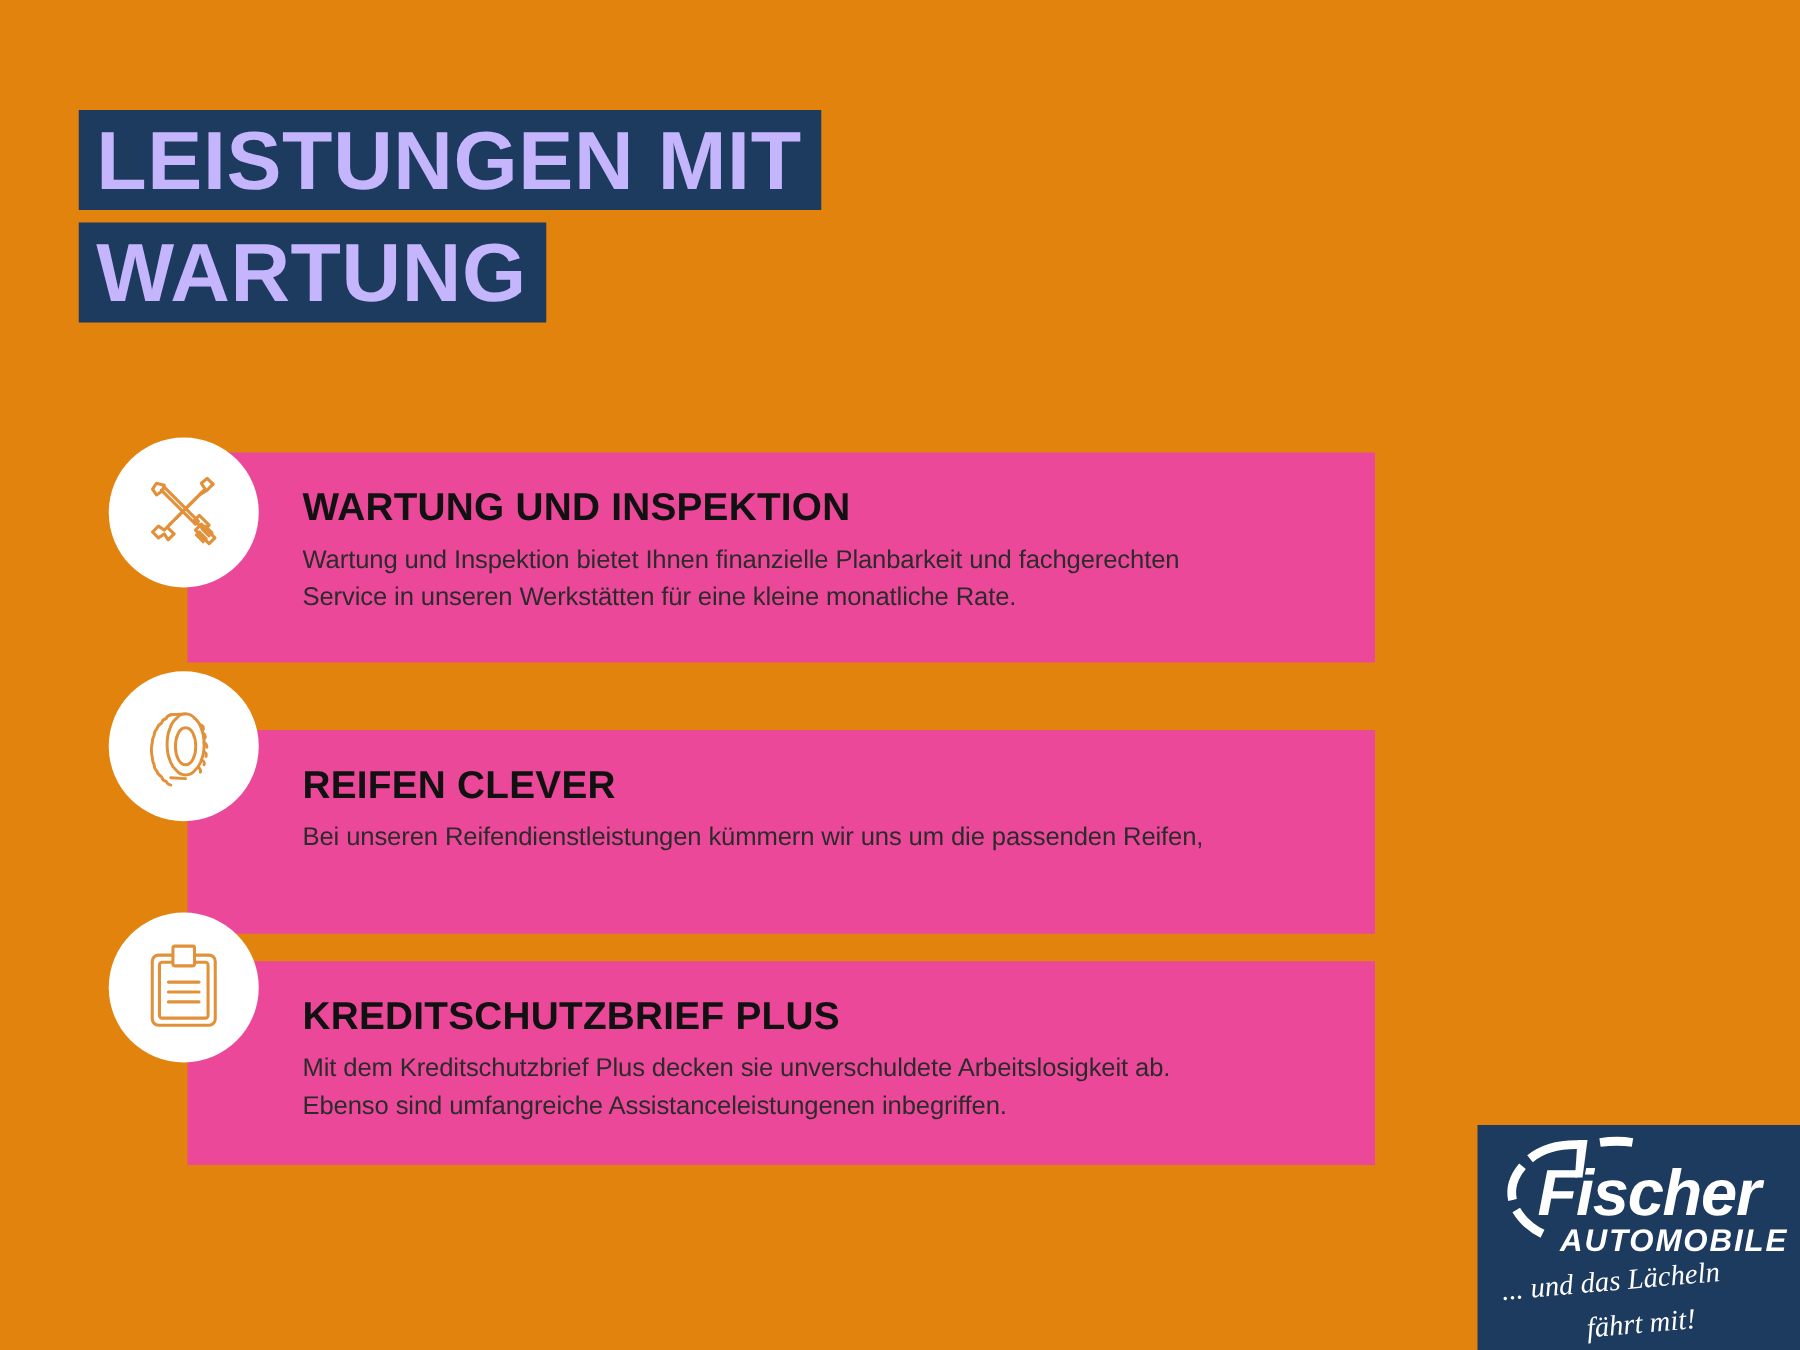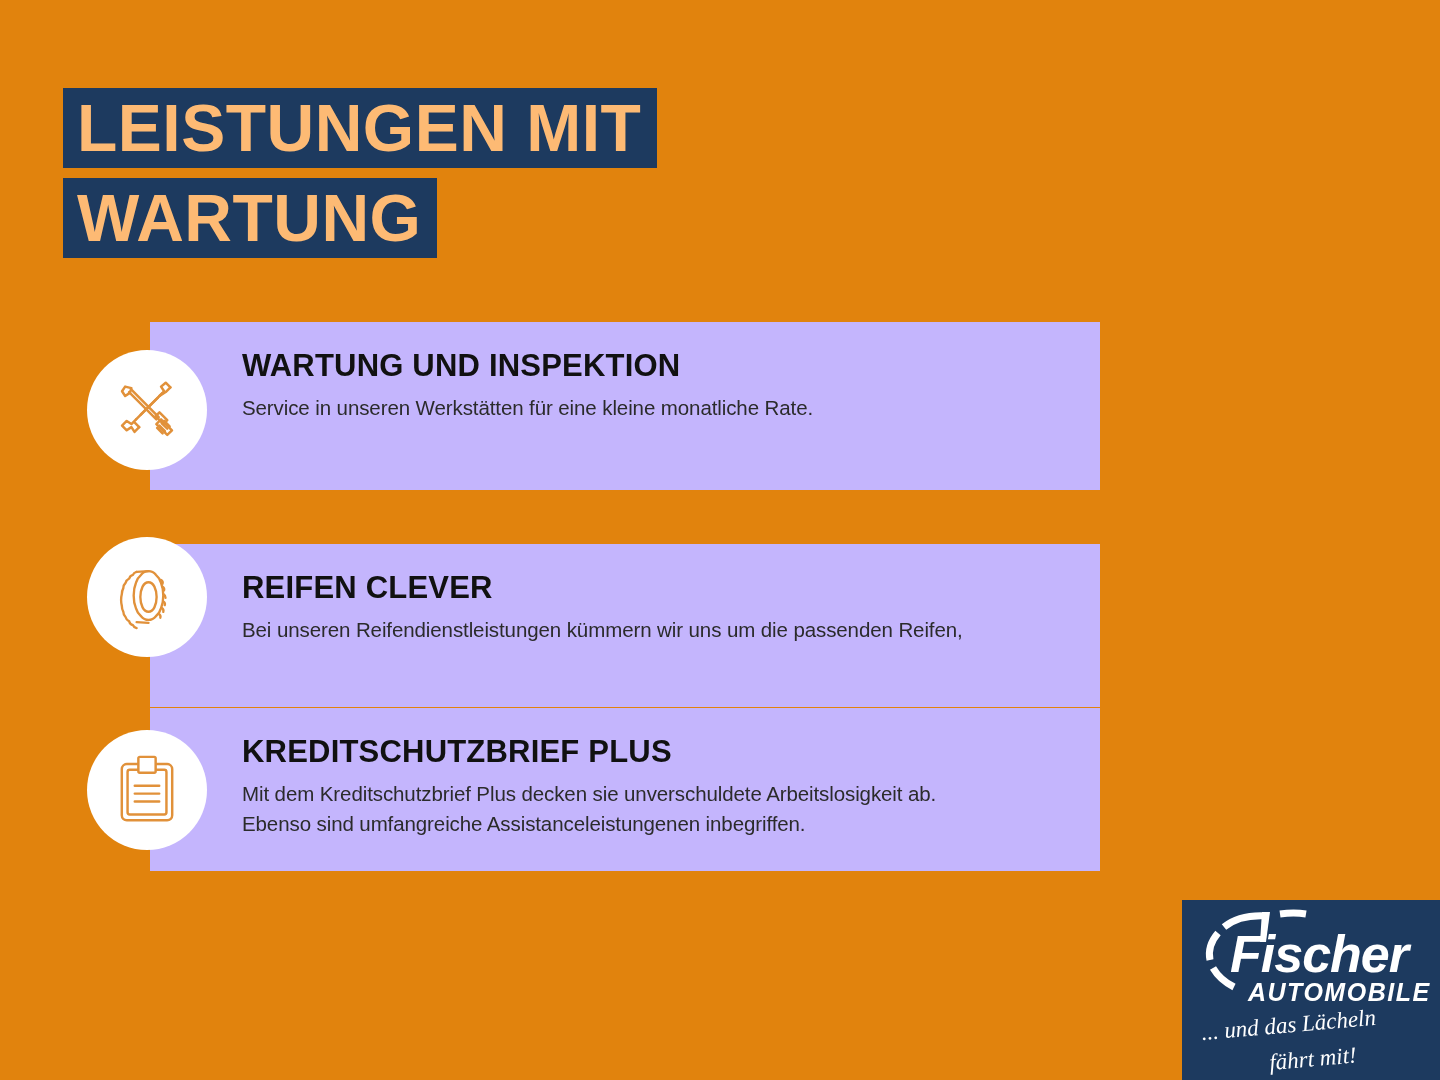--- a/index.html
+++ b/index.html
@@ -20,45 +20,46 @@
   #title-block {
     position: absolute;
     left: 63px;
     top: 88px;
     width: 900px;
   }
   .title-line {
     display: block;
     width: fit-content;
     background: #1d3a5f;
-    color: #fdba74;
+    color: #c4b5fd;
     font-family: "Liberation Sans Narrow", "Liberation Sans", sans-serif;
     font-weight: 700;
     font-size: 66px;
     line-height: 80px;
     letter-spacing: 0.5px;
     padding: 0 16px 0 14px;
     white-space: nowrap;
     transform: scaleX(1.0);
     transform-origin: left center;
   }
   #title-line-2 { margin-top: 10px; }
 
   
   .card {
     position: absolute;
     left: 150px;
     width: 950px;
-    background: #c4b5fd;
+    background: #ec4899;
     box-sizing: border-box;
     padding: 26px 40px 36px 92px;
+    margin-top: 40px;
   }
   #card-0 { top: 322px; height: 168px; }
   #card-1 { top: 544px; height: 163px; }
-  #card-2 { top: 708px; height: 163px; }
+  #card-2 { top: 729px; height: 163px; }
 
   .card-heading {
     margin: 0;
     color: #111111;
     font-family: "Liberation Sans Narrow", "Liberation Sans", sans-serif;
     font-weight: 700;
     font-size: 31px;
     line-height: 36px;
     letter-spacing: 0.2px;
     white-space: nowrap;
@@ -120,20 +121,21 @@
 <body>
 
 <div id="title-block">
   <span class="title-line" id="title-line-1">LEISTUNGEN MIT</span>
   <span class="title-line" id="title-line-2">WARTUNG</span>
 </div>
 
 <div class="card" id="card-0">
   <h2 class="card-heading">WARTUNG UND INSPEKTION</h2>
   <p class="card-body">
+    <span>Wartung und Inspektion bietet Ihnen finanzielle Planbarkeit und fachgerechten</span>
     <span>Service in unseren Werkstätten für eine kleine monatliche Rate.</span>
   </p>
 </div>
 
 <div class="icon-badge" id="icon-badge-0">
   <span>
     <svg width="78" height="78" viewBox="0 0 100 100" fill="none" stroke="#e1913a" stroke-width="3.2" stroke-linecap="round" stroke-linejoin="round">
 
       <g>
         <path d="M22 20 L18 26 L22 32 L28 28 L30 22 Z"></path>

